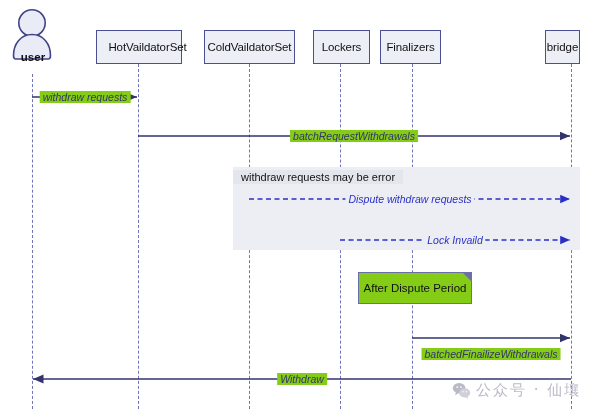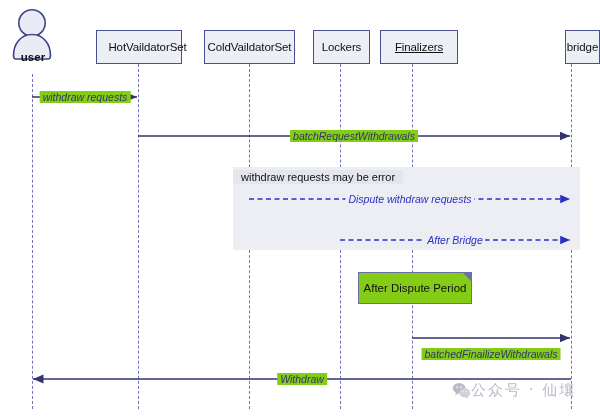--- a/index.html
+++ b/index.html
@@ -46,21 +46,21 @@
     border:1.4px solid #6b6fa8;
     display:flex;align-items:center;justify-content:center;
     font-size:11.5px;color:#111;white-space:nowrap;
   }
   .note-fold{
     position:absolute;width:0;height:0;
     border-left:9px solid transparent;border-top:9px solid #6b6fa8;
   }
 
   .watermark{
-    position:absolute;display:flex;align-items:center;
+    position:absolute;display:flex;align-items:center;gap:5px;
     color:#b9bac6;font-size:15px;letter-spacing:2px;
     font-family:"DejaVu Sans",sans-serif;
   }
   .wm-icon{width:19px;height:19px;display:block;}
 </style>
 </head>
 <body>
 
 <div id="diagram">
 
@@ -84,24 +84,24 @@
 
   <div class="participant-box" style="left:96px;top:30px;width:86px;height:34px;padding-left:17px;">
     <span>HotVaildatorSet</span>
   </div>
   <div class="participant-box" style="left:204px;top:30px;width:91px;height:34px;">
     <span>ColdVaildatorSet</span>
   </div>
   <div class="participant-box" style="left:313px;top:30px;width:57px;height:34px;">
     <span>Lockers</span>
   </div>
-  <div class="participant-box" style="left:380px;top:30px;width:78px;height:34px;text-decoration:underline;">
+  <div class="participant-box" style="left:380px;top:30px;width:61px;height:34px;">
     <span>Finalizers</span>
   </div>
-  <div class="participant-box" style="left:545px;top:30px;width:35px;height:34px;margin-left:20px;">
+  <div class="participant-box" style="left:545px;top:30px;width:35px;height:34px;">
     <span>bridge</span>
   </div>
 
   <svg width="600" height="417" style="position:absolute;left:0;top:0;">
     <defs>
       <marker id="ah-solid" markerWidth="8" markerHeight="8" refX="7" refY="3" orient="auto">
         <path d="M0,0 L7,3 L0,6 Z" fill="#33346b"></path>
       </marker>
       <marker id="ah-solid-l" markerWidth="8" markerHeight="8" refX="7" refY="3" orient="auto">
         <path d="M0,0 L7,3 L0,6 Z" fill="#33346b"></path>
@@ -120,21 +120,21 @@
     <line x1="340" y1="240" x2="570" y2="240" stroke="#2a2fc4" stroke-width="1.4" stroke-dasharray="5,3.5" marker-end="url(#ah-dash)"></line>
 
     <line x1="412" y1="338" x2="570" y2="338" stroke="#33346b" stroke-width="1.5" marker-end="url(#ah-solid)"></line>
 
     <line x1="571" y1="379" x2="33" y2="379" stroke="#33346b" stroke-width="1.5" marker-end="url(#ah-solid-l)"></line>
   </svg>
 
   <div class="msg-label solid" style="left:85px;top:97px;">withdraw requests</div>
   <div class="msg-label solid" style="left:354px;top:136px;">batchRequestWithdrawals</div>
   <div class="msg-label dashed in-frag" style="left:410px;top:199px;">Dispute withdraw requests</div>
-  <div class="msg-label dashed in-frag" style="left:455px;top:240px;">After Bridge</div>
+  <div class="msg-label dashed in-frag" style="left:455px;top:240px;">Lock Invaild</div>
   <div class="msg-label solid" style="left:491px;top:354px;">batchedFinailizeWithdrawals</div>
   <div class="msg-label solid" style="left:302px;top:379px;">Withdraw</div>
 
   <div class="note-box" style="left:358px;top:272px;width:114px;height:32px;">
     <span>After Dispute Period</span>
   </div>
   <div class="note-fold" style="left:462px;top:272px;"></div>
 
   <div class="watermark" style="left:452px;top:381px;">
     <svg class="wm-icon" viewBox="0 0 24 24">

